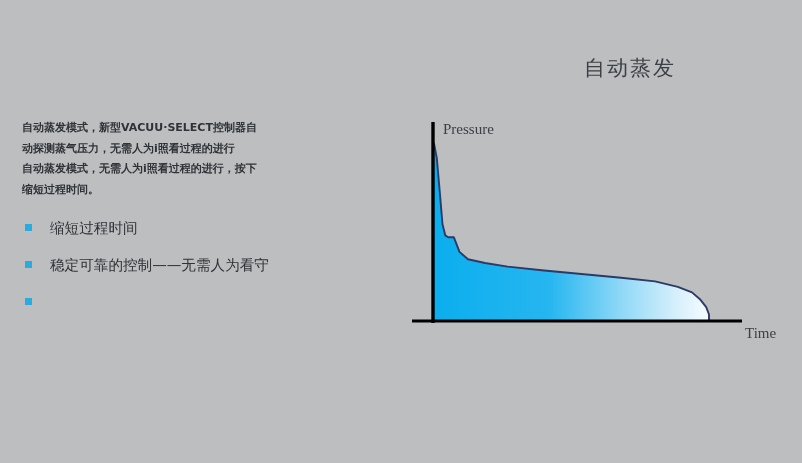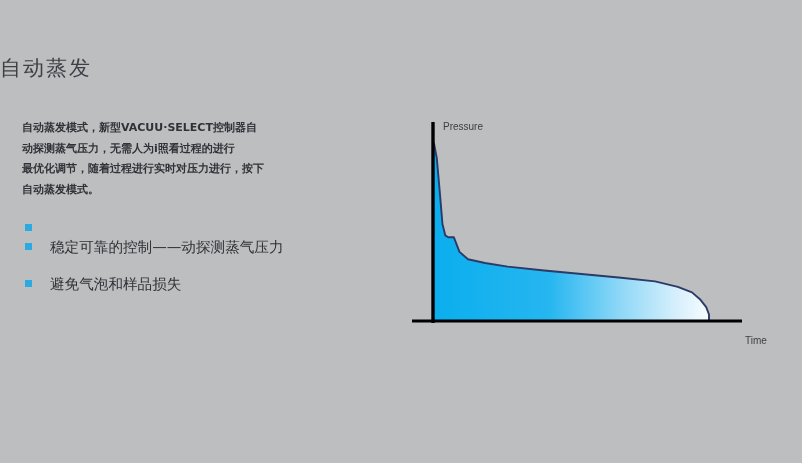--- a/index.html
+++ b/index.html
@@ -21,21 +21,21 @@
     height: 463px;
     background: #bcbec0;
   }
 
   
   #slide-title {
     position: absolute;
     left: 0;
     top: 54px;
     width: 676px;
-    text-align: left;
+    text-align: right;
     font-size: 21px;
     color: #3d4044;
     letter-spacing: 2px;
     font-family: "DejaVu Sans", "Liberation Sans", sans-serif;
     white-space: nowrap;
   }
 
   
   #text-column {
     position: absolute;
@@ -92,64 +92,64 @@
     left: 400px;
     top: 110px;
     width: 400px;
     height: 245px;
   }
   #chart svg {
     display: block;
   }
   .axis-label {
     position: absolute;
-    font-size: 10px;
+    font-size: 15px;
     color: #3c3f43;
-    font-family: Liberation Sans, sans-serif;
+    font-family: Liberation Serif, serif;
     white-space: nowrap;
   }
   #pressure-label {
     left: 43px;
     top: 11px;
   }
   #time-label {
     left: 345px;
-    top: 225px;
+    top: 215px;
   }
 </style>
 </head>
 <body>
 
 <div id="slide">
 
   <div id="slide-title">自动蒸发</div>
 
   <div id="text-column">
 
     <div id="body-paragraph">
       <span class="pline">自动蒸发模式，新型VACUU·SELECT控制器自</span>
       <span class="pline">动探测蒸气压力，无需人为i照看过程的进行</span>
-      <span class="pline">最优化调节，随着过程进行实时对压力进行，按下</span>
-      <span class="pline">自动蒸发模式。</span>
+      <span class="pline">自动蒸发模式，无需人为i照看过程的进行，按下</span>
+      <span class="pline">缩短过程时间。</span>
     </div>
 
     <ul id="bullet-list">
       <li>
         <span class="bullet-marker"></span>
+        <span>缩短过程时间</span>
       </li>
       <li>
         <span class="bullet-marker"></span>
-        <span>稳定可靠的控制——动探测蒸气压力</span>
+        <span>稳定可靠的控制——无需人为看守</span>
       </li>
       <li>
         <span class="bullet-marker"></span>
       </li>
       <li>
         <span class="bullet-marker"></span>
-        <span>避免气泡和样品损失</span>
       </li>
     </ul>
 
   </div>
 
   <div id="chart">
     <svg id="chart-svg" width="400" height="245" viewBox="0 0 400 245">
       <defs>
         <linearGradient id="areaGradient" x1="0" y1="0" x2="1" y2="0">
           <stop offset="0%" stop-color="#0baeee"></stop>

